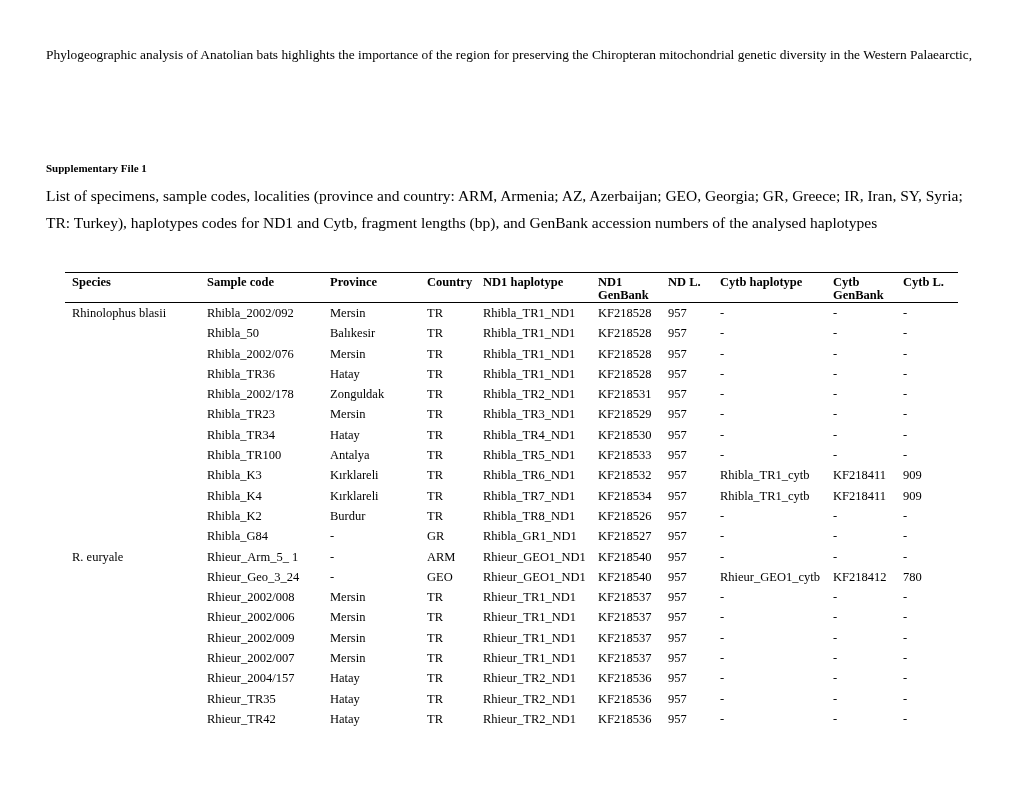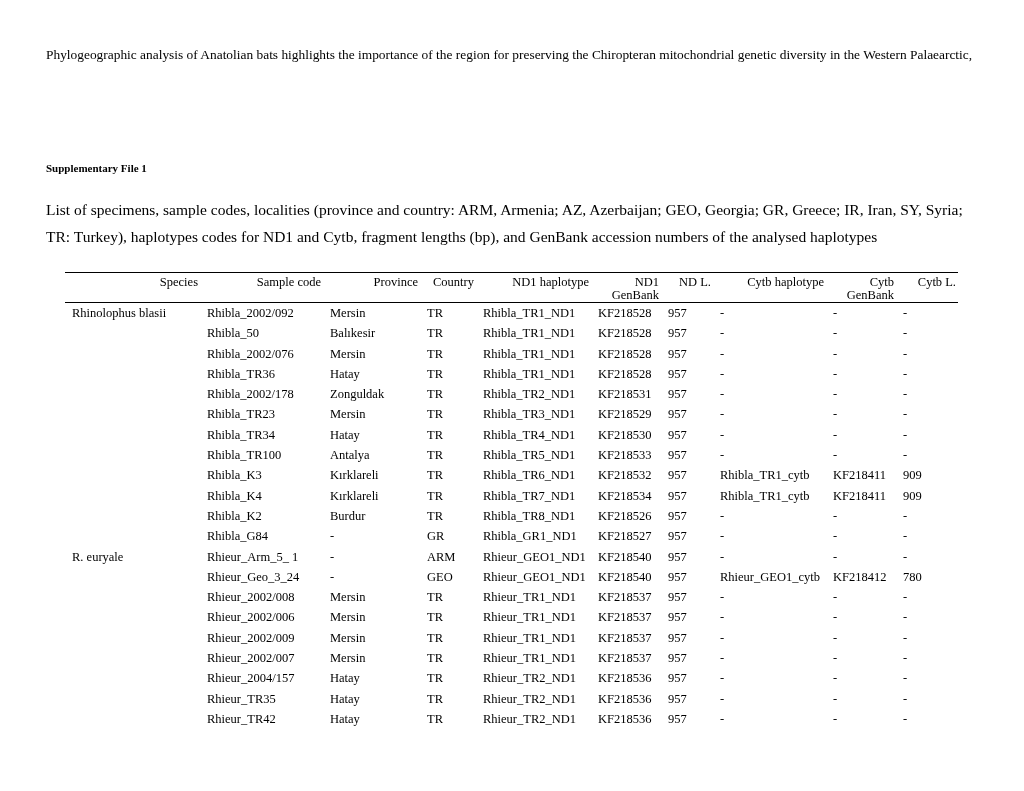--- a/index.html
+++ b/index.html
@@ -27,43 +27,42 @@
     left: 46px;
     top: 157px;
     font-size: 11px;
     font-weight: bold;
     line-height: 22px;
   }
 
   .description {
     position: absolute;
     left: 46px;
-    top: 196px;
+    top: 182px;
     font-size: 15.5px;
     line-height: 27.4px;
   }
 
   .specimens-table {
     position: absolute;
     left: 65px;
     top: 272px;
     width: 893px;
     display: grid;
     grid-template-columns: 135px 123px 97px 56px 115px 70px 52px 113px 70px 62px;
     grid-template-rows: 30px;
     grid-auto-rows: 20.3px;
     border-top: 1.6px solid #000;
     font-size: 12.5px;
   }
   .specimens-table .th {
-    font-weight: normal;
+    font-weight: bold;
     border-bottom: 1.6px solid #000;
     padding: 3px 2px 9px 7px;
     line-height: 13.2px;
-    text-align: right;
   }
   .specimens-table .td {
     padding: 0 0 0 7px;
     line-height: 20.3px;
     white-space: nowrap;
     overflow: hidden;
   }
   .specimens-table .td.species { }
 </style>
 </head>

